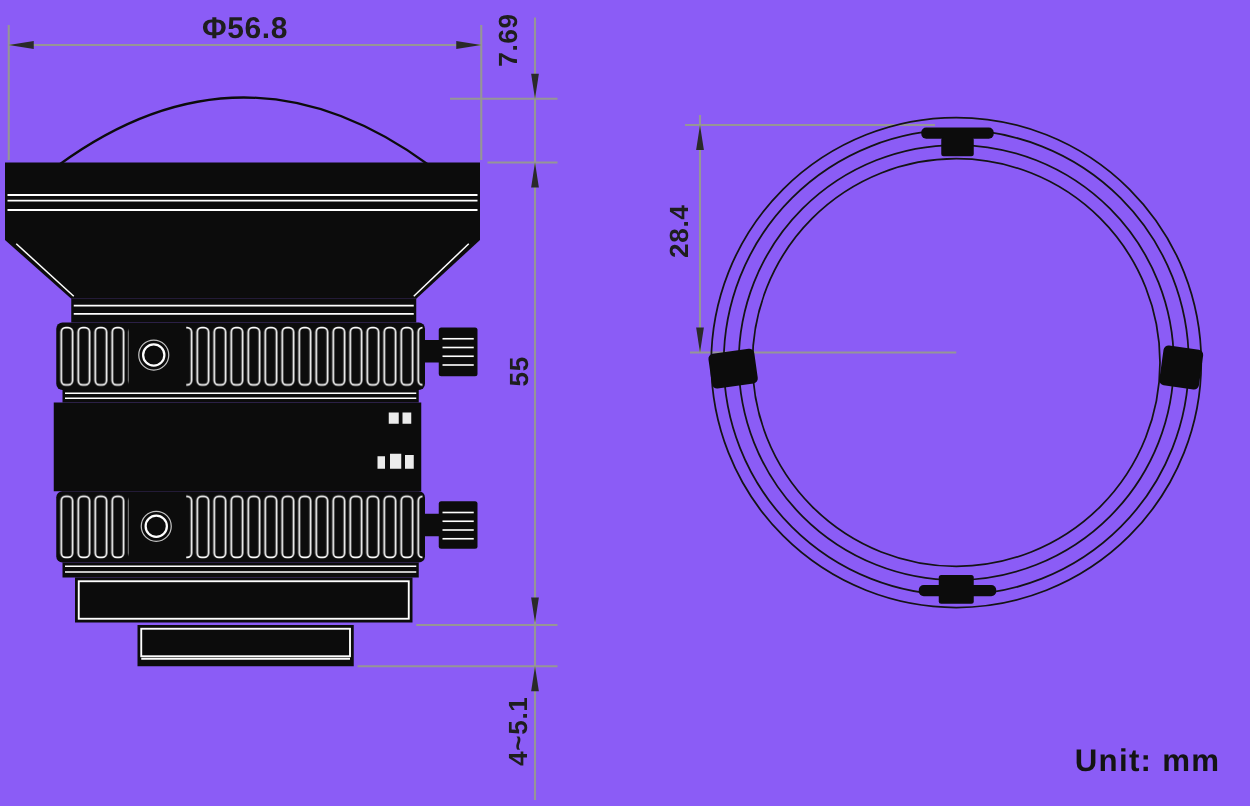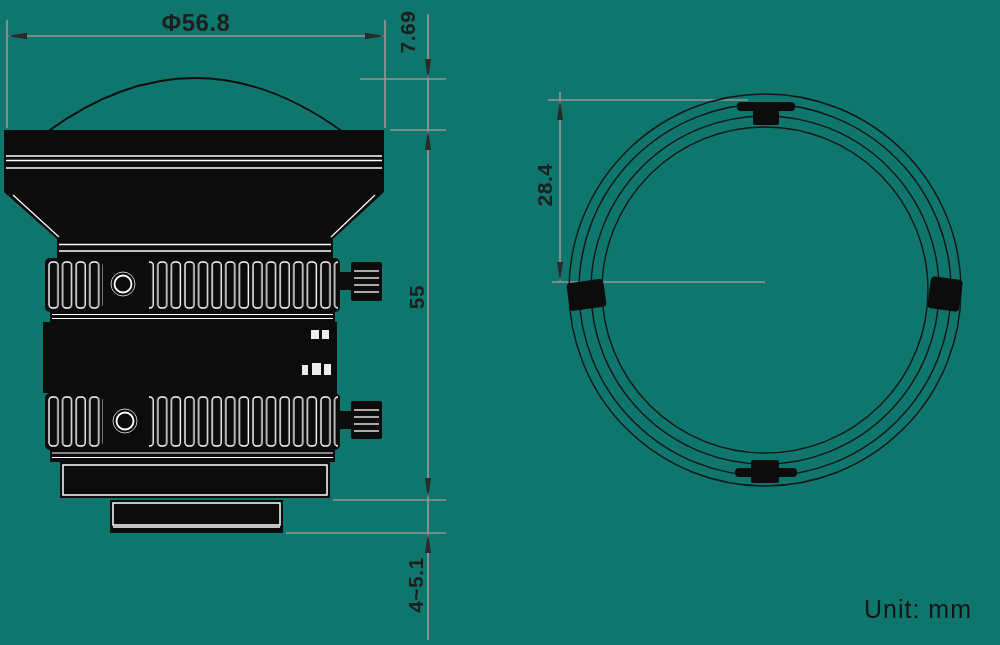--- a/index.html
+++ b/index.html
@@ -1,29 +1,29 @@
 <!DOCTYPE html>
 <html><head>
 <meta charset="utf-8">
 <style>
   html,body{margin:0;padding:0;background:#fff;}
   #stage{
-    position:relative;width:1000px;height:645px;background:#0f766e;
+    position:relative;width:1000px;height:645px;background:#8b5cf6;
     font-family:"Liberation Sans",sans-serif;overflow:hidden;
   }
   #stage svg{position:absolute;left:0;top:0;}
   .dim-label{
     position:absolute;color:#1e1e1e;font-weight:600;font-size:21px;
     white-space:nowrap;transform:translate(-50%,-50%);line-height:1;
     letter-spacing:0.5px;
   }
   .dim-label.vert{transform:translate(-50%,-50%) rotate(-90deg);}
   .dim-label.big{font-size:24px;}
   .unit-label{
-    position:absolute;color:#141414;font-weight:400;font-size:25px;
+    position:absolute;color:#141414;font-weight:700;font-size:25px;
     transform:translate(-50%,-50%);white-space:nowrap;letter-spacing:1px;
   }
 </style>
 </head>
 <body>
 
 <div id="stage">
 
   <svg width="1000" height="645" viewBox="0 0 1000 645">
     <defs>

